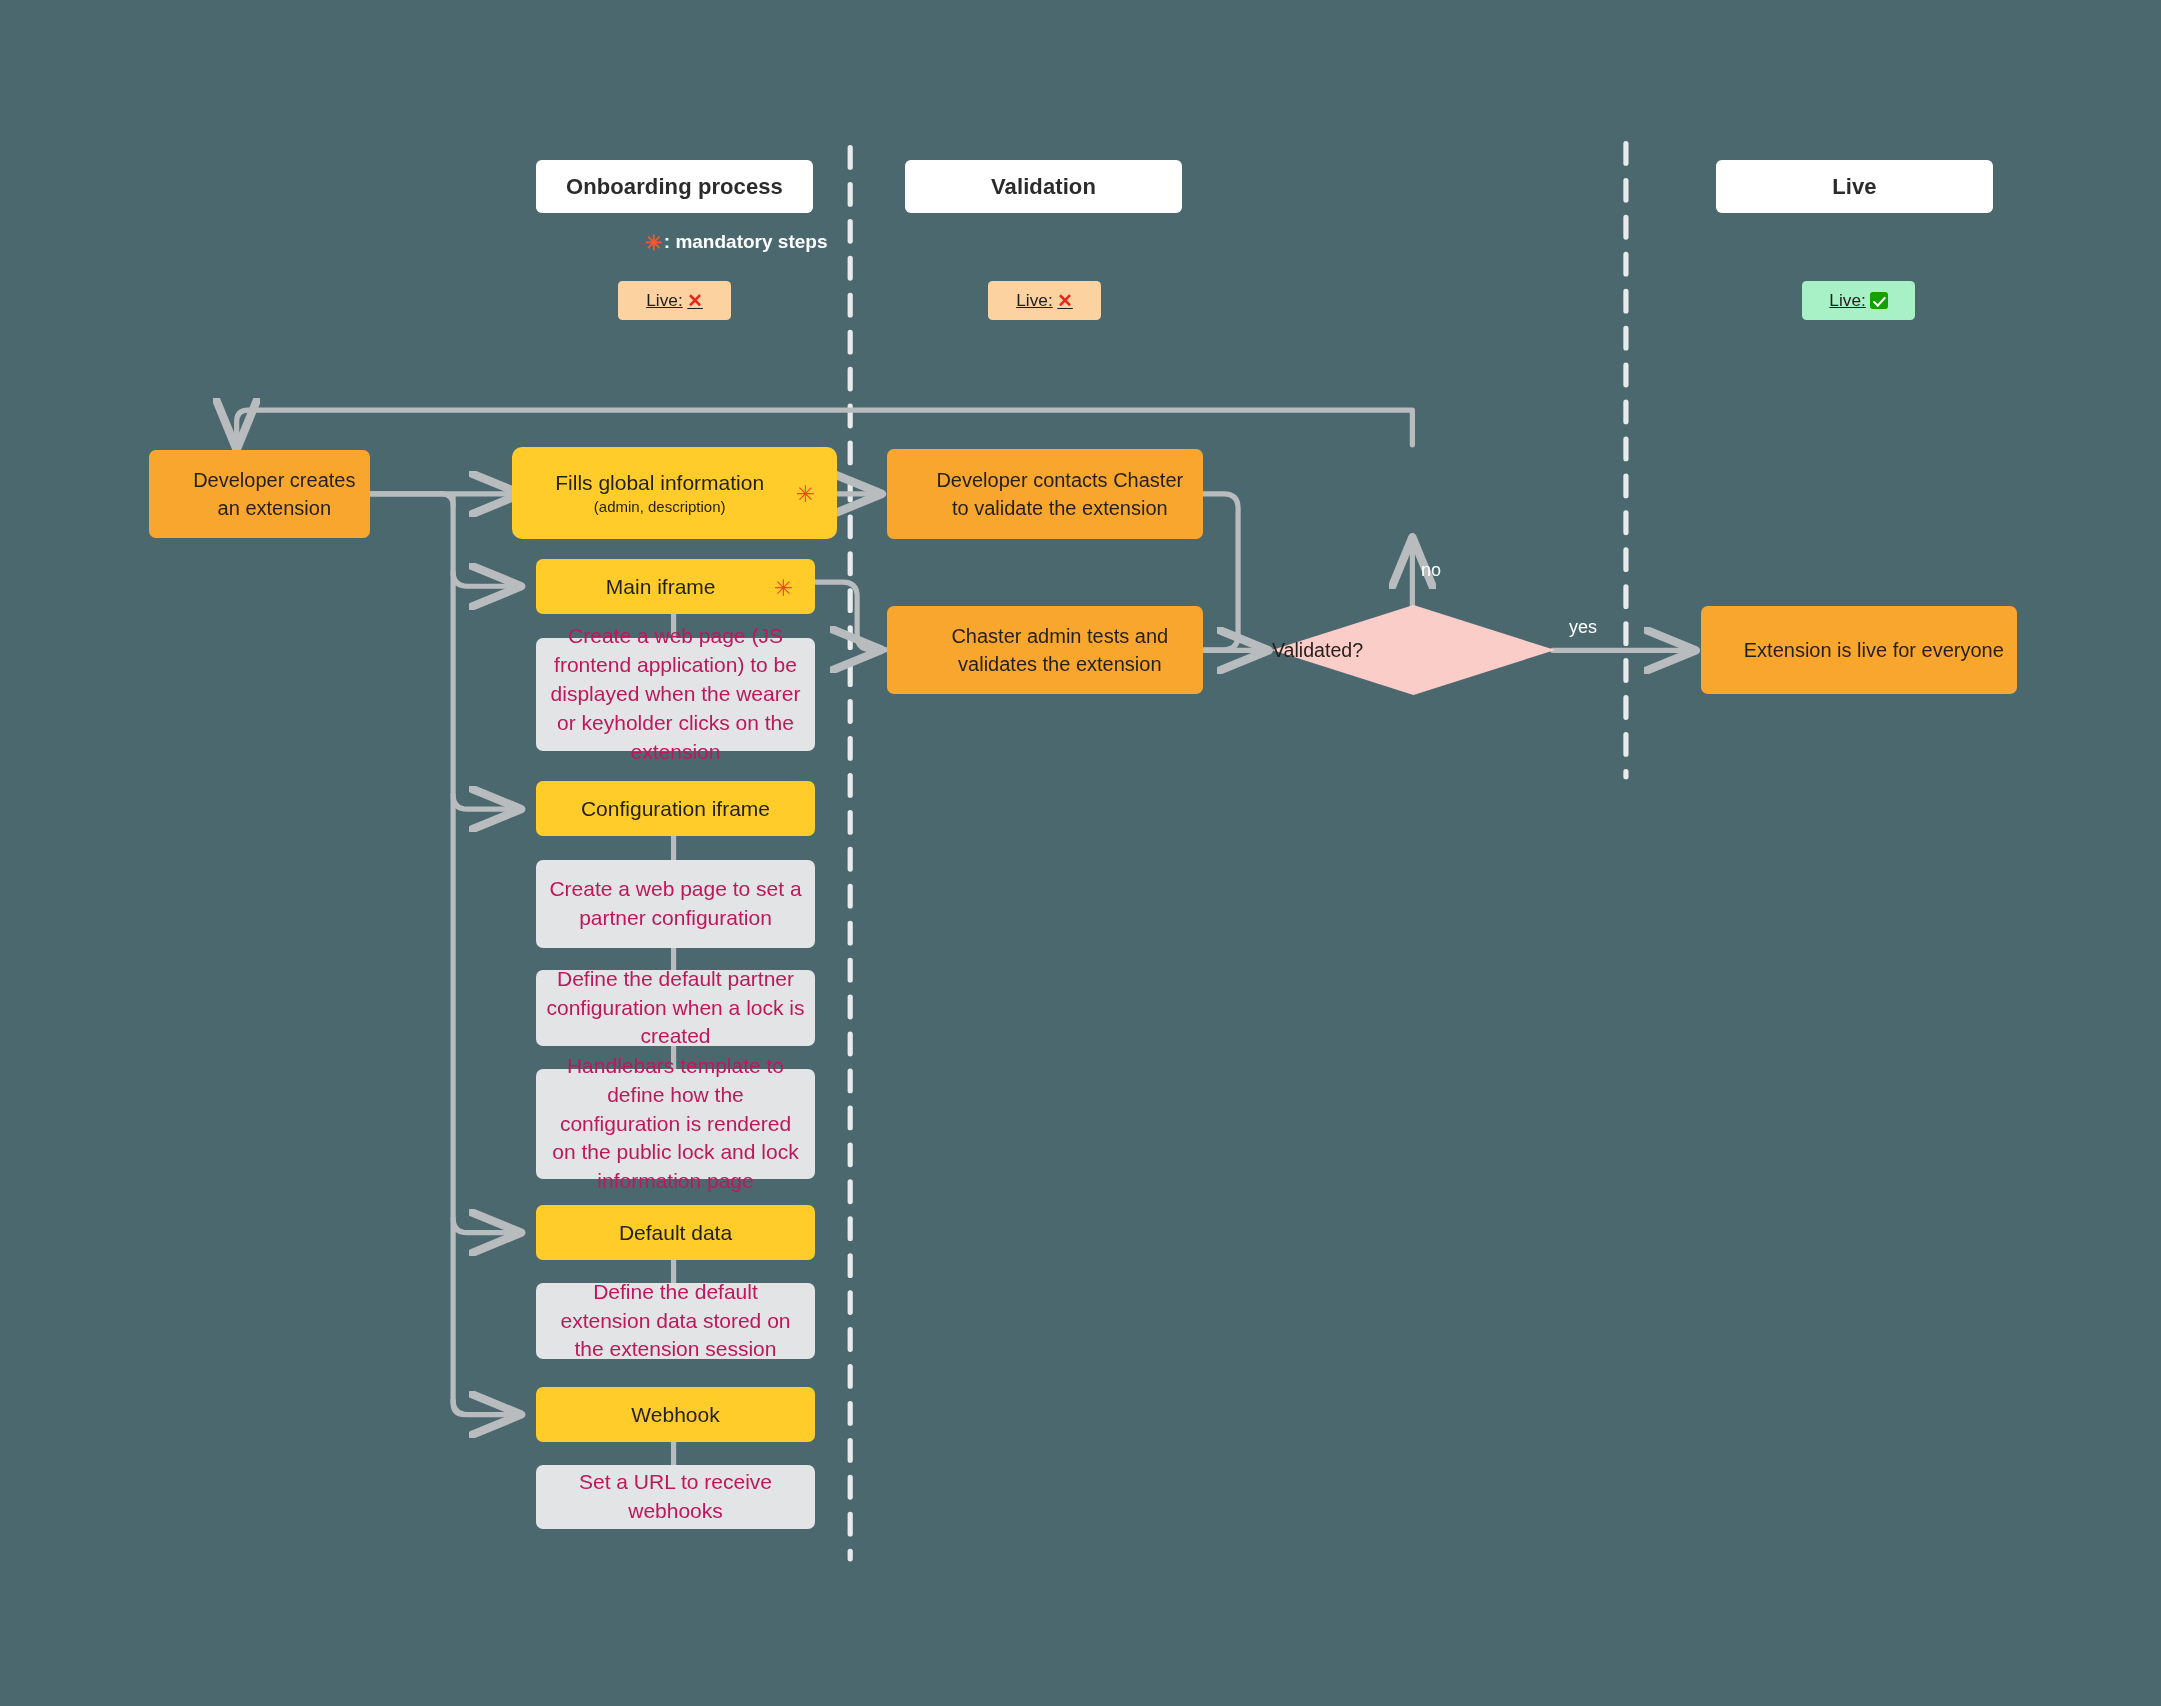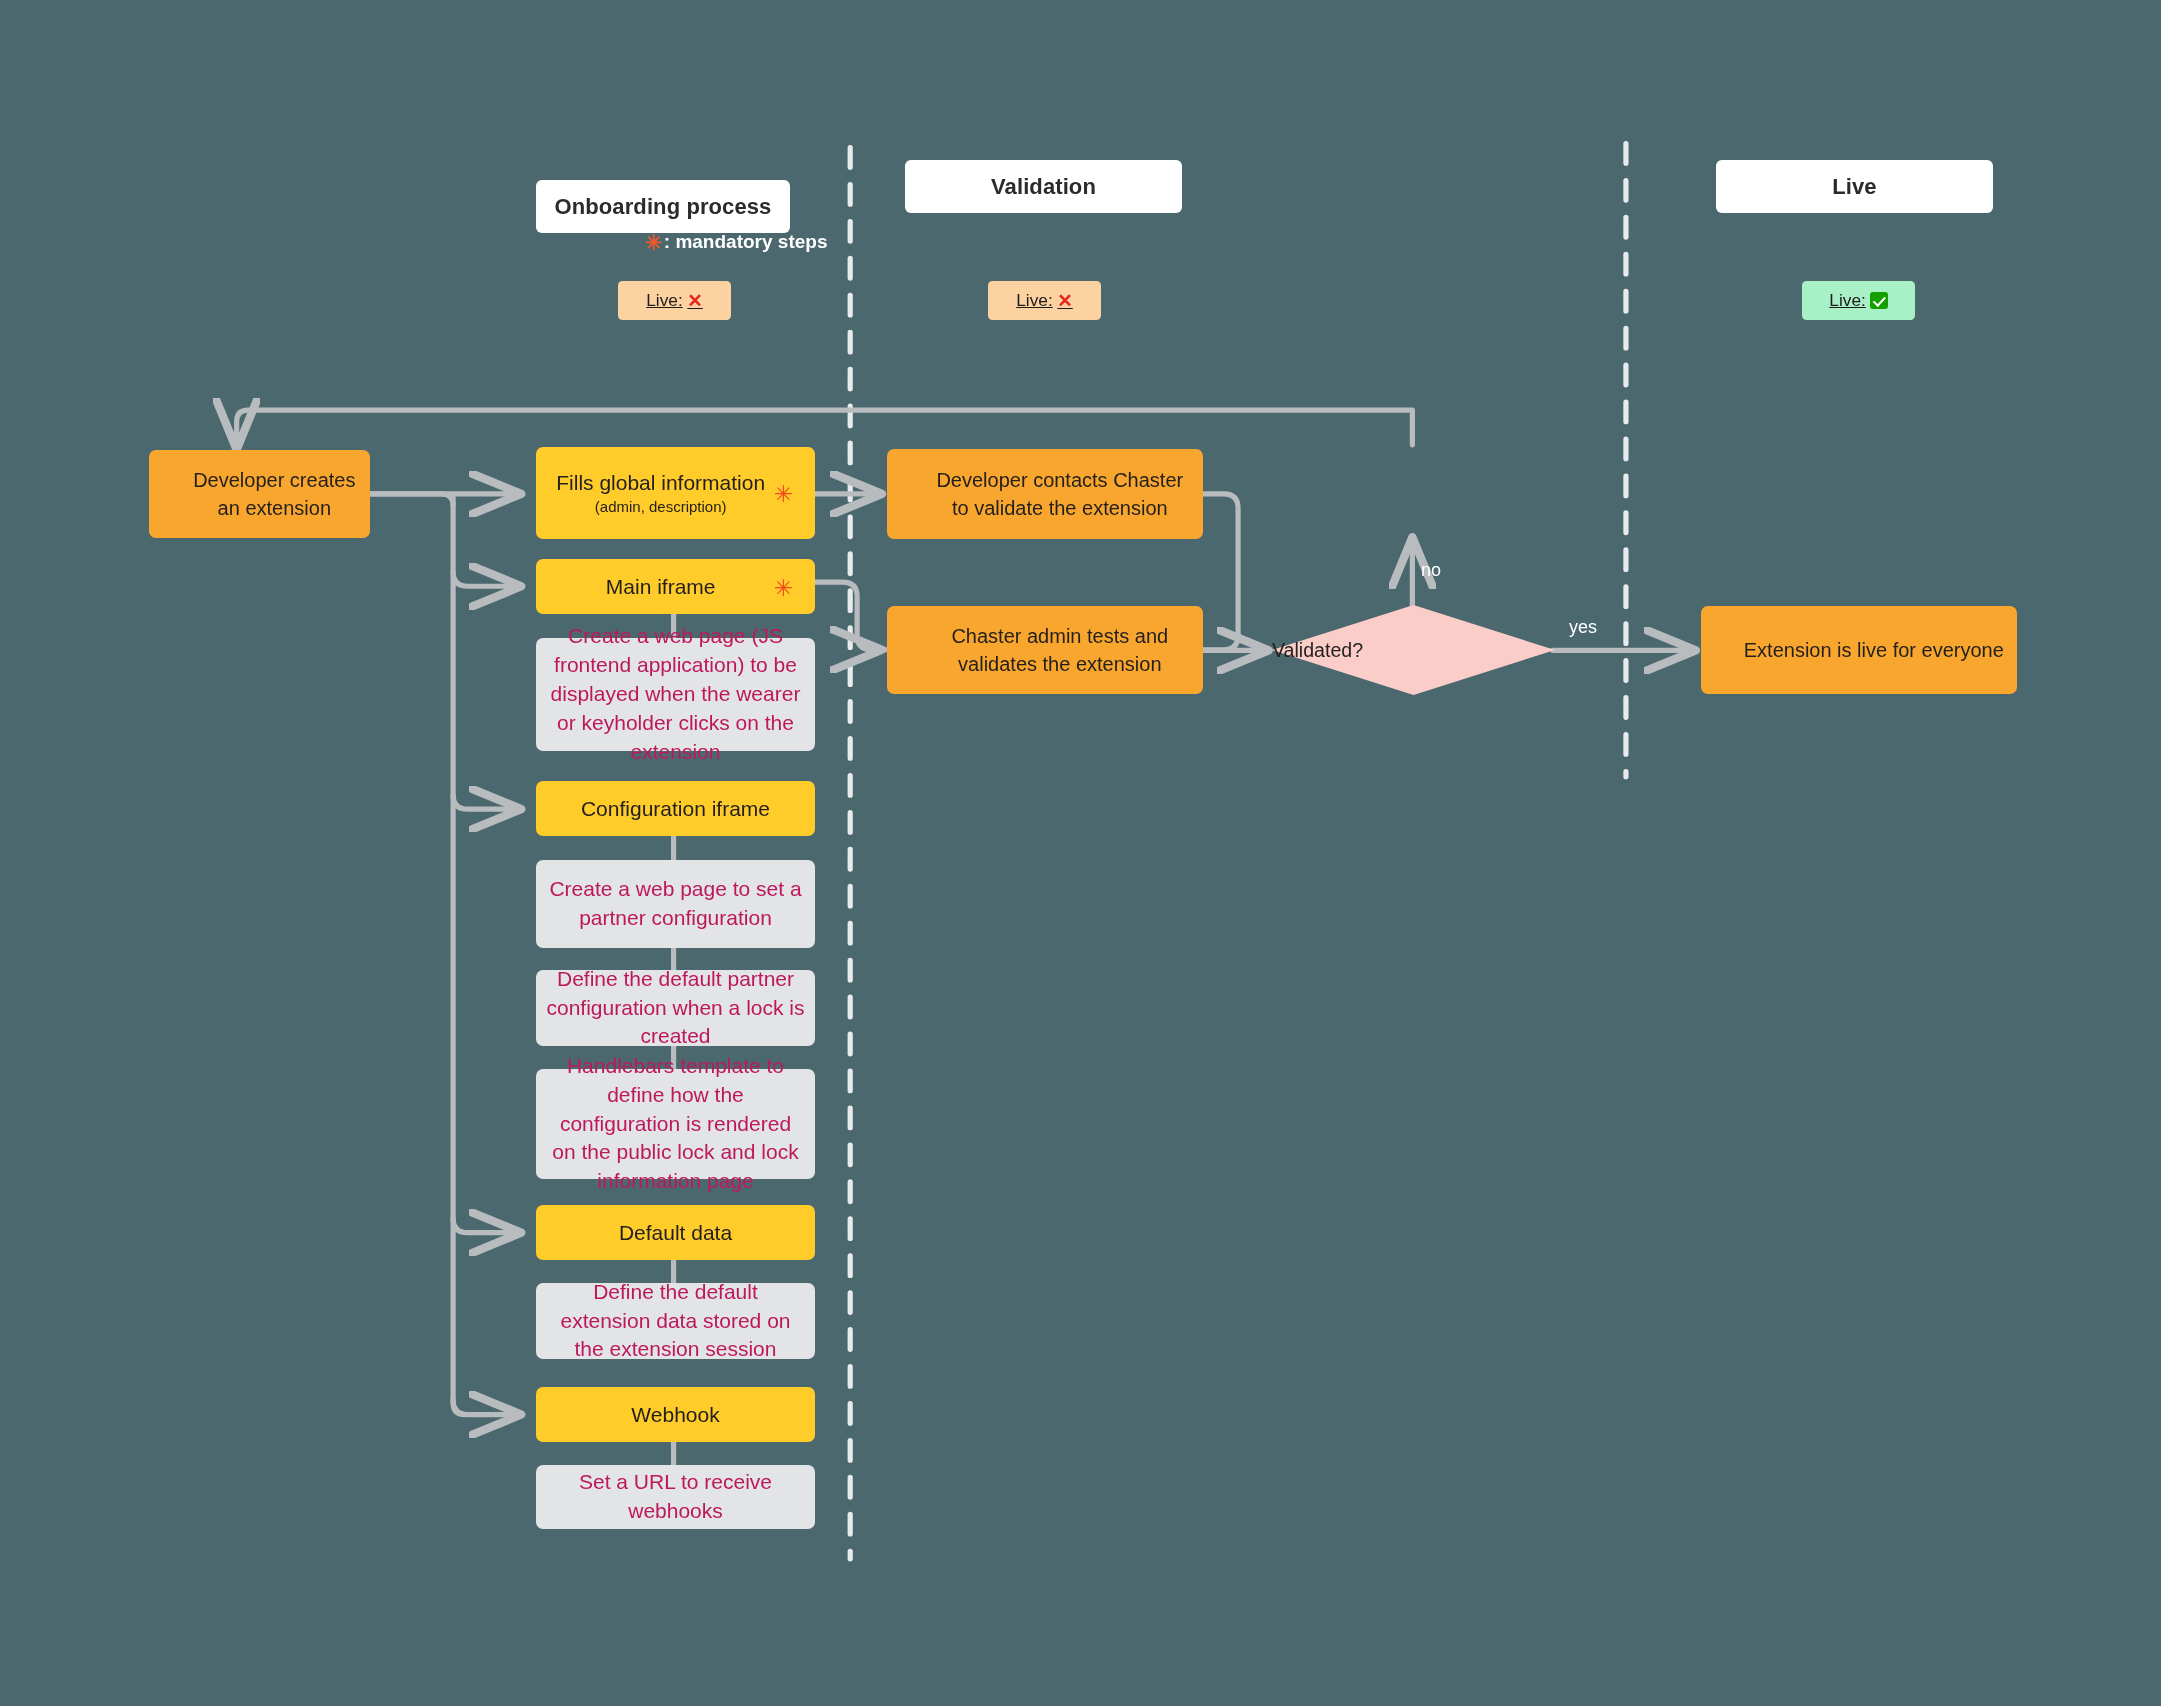--- a/index.html
+++ b/index.html
@@ -139,21 +139,21 @@
       <path d="M2083,1126 L2200,1126" marker-end="url(#ah)"></path>
 
       <path d="M2447,1060 L2447,928" marker-end="url(#ah)"></path>
 
       <path d="M2690,1126 L2940,1126" marker-end="url(#ah)"></path>
 
       <path d="M2447,770 L2447,710 L430,710 Q410,710 410,730 L410,780" marker-end="url(#ah)"></path>
     </g>
   </svg>
 
-  <div class="lane-header" style="left:536px;top:160px;width:254px;height:53px;margin-top:20px;">Onboarding process</div>
+  <div class="lane-header" style="left:536px;top:160px;width:277px;height:53px;">Onboarding process</div>
   <div class="lane-header" style="left:905px;top:160px;width:277px;height:53px;">Validation</div>
   <div class="lane-header" style="left:1716px;top:160px;width:277px;height:53px;">Live</div>
 
   <div class="legend" style="left:645px;top:231px;">
     <span class="ast">✳</span>
       <span>: mandatory steps</span>
   </div>
 
   <div class="live-chip no" style="left:618px;top:281px;width:113px;height:39px;">
     <span>Live:</span>
@@ -163,21 +163,21 @@
     <span>Live:</span>
     <span class="mark-x">✕</span>
   </div>
   <div class="live-chip yes" style="left:1802px;top:281px;width:113px;height:39px;">
     <span>Live:</span>
     <span class="mark-check"></span>
   </div>
 
   <div class="node orange" style="left:149px;top:450px;width:221px;height:88px;">Developer creates an extension</div>
 
-  <div class="node yellow has-req" style="left:536px;top:447px;width:279px;height:92px;">
+  <div class="node yellow has-req" style="left:512px;top:447px;width:325px;height:92px;border-radius:10px;">
     <span>Fills global information</span>
     <span class="sub">(admin, description)</span>
     <span class="req">✳</span>
   </div>
 
   <div class="node yellow has-req" style="left:536px;top:559px;width:279px;height:55px;">
     <span>Main iframe</span>
     <span class="req">✳</span>
   </div>
 

